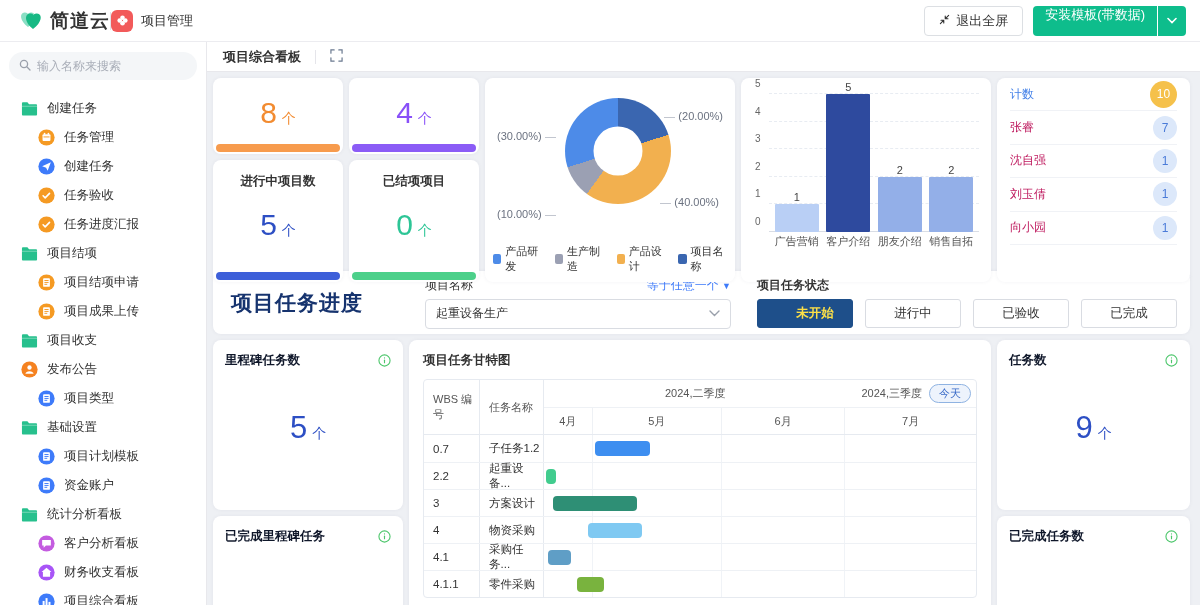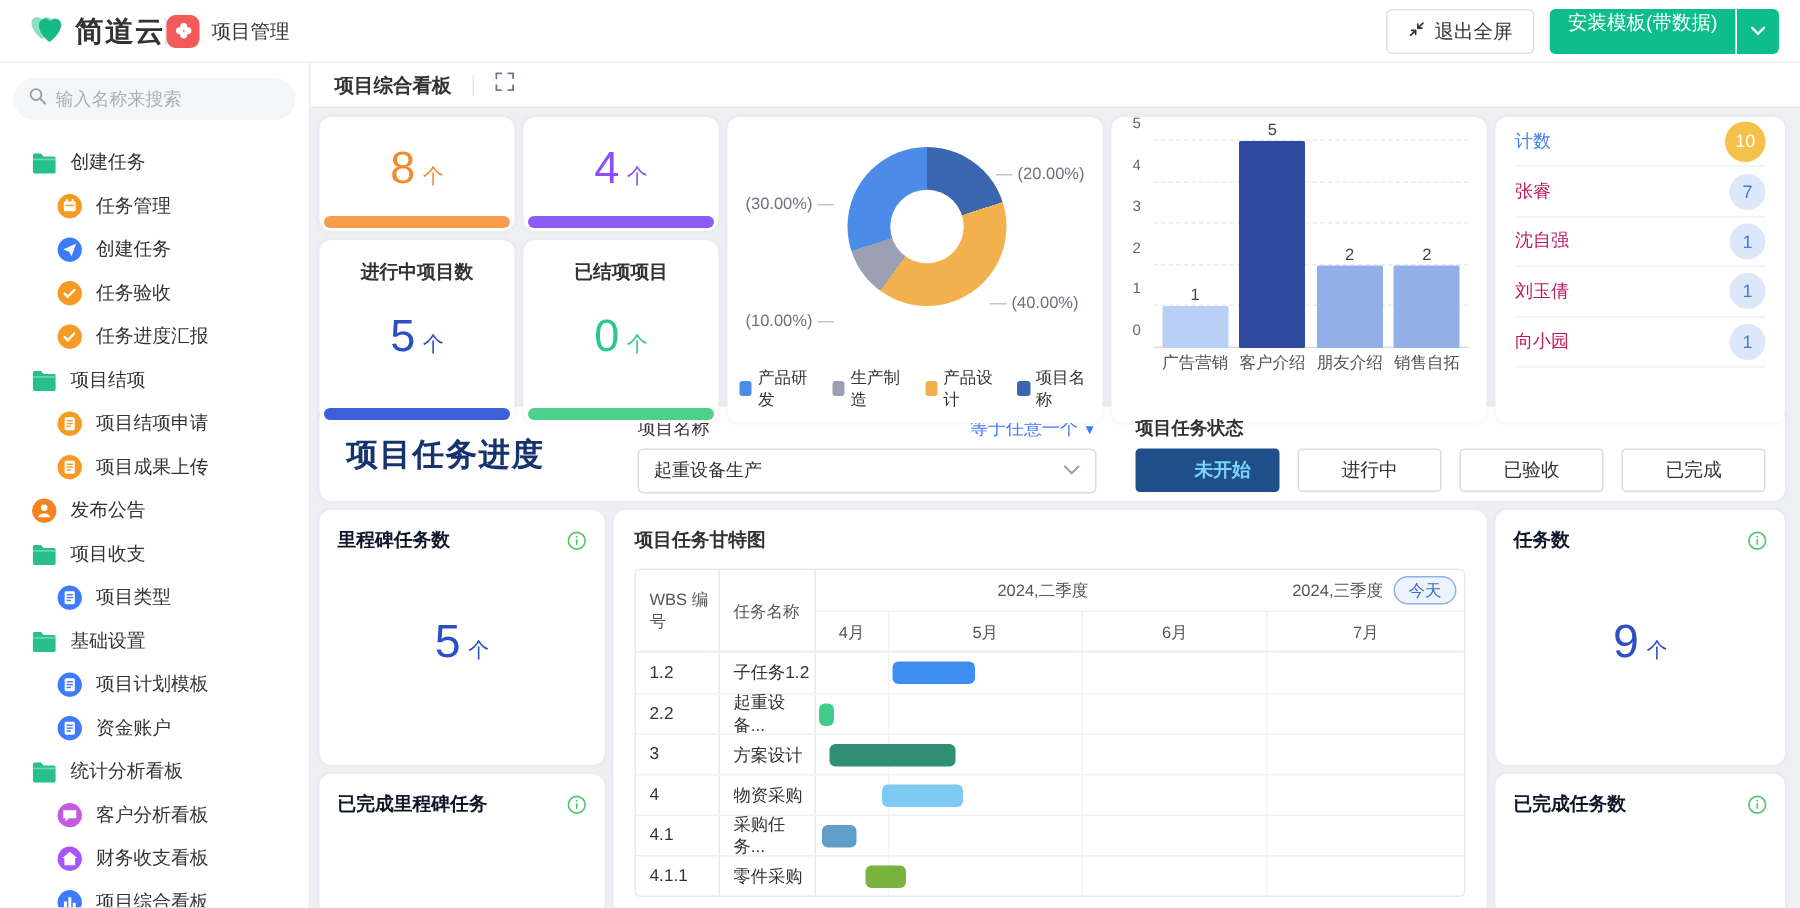--- a/index.html
+++ b/index.html
@@ -108,21 +108,21 @@
   .f-label { font-size:12px; color:#333; }
   .f-label.b { font-weight:bold; }
   .f-op { font-size:12px; color:#3E7BFA; cursor:pointer; }
   .f-op .tri { font-size:9px; }
   .select { width:306px; height:30px; border:1px solid #d9dce2; border-radius:4px; display:flex;
     align-items:center; justify-content:space-between; padding:0 10px; font-size:12px; color:#333;
     background:#fff; cursor:pointer; }
   .status-btns { display:flex; gap:12px; }
   .st-btn { width:96px; height:29px; border:1px solid #d9dce2; background:#fff; border-radius:3px;
     font-size:12.5px; color:#333; display:flex; align-items:center; justify-content:center; cursor:pointer; }
-  .st-btn.sel { background:#1E4F8A; border-color:#1E4F8A; color:#7dd3fc; font-weight:bold;padding-left:20px; }
+  .st-btn.sel { background:#1E4F8A; border-color:#1E4F8A; color:#fde047; font-weight:bold;padding-left:20px; }
 
   
   .bottom-grid { display:grid; grid-template-columns:190px 1fr 193px; gap:6px; margin-top:6px; height:330px; }
   .kpi-col { display:flex; flex-direction:column; gap:6px; }
   .kpi-card { position:relative; height:170px; padding:12px 12px 0; }
   .kpi-card.short { flex:1; }
   .kpi-head { display:flex; justify-content:space-between; align-items:center; }
   .kpi-title { font-size:12.5px; font-weight:bold; color:#0f172a; }
   .kpi-num { position:absolute; left:0; right:0; top:52%; transform:translateY(-50%);
     text-align:center; white-space:nowrap; }
@@ -296,36 +296,36 @@
               <rect x="5.4" y="4.4" width="7.2" height="9.2" rx="1" fill="#fff"></rect>
               <rect x="6.8" y="6.4" width="4.4" height="1" fill="#F59A23"></rect>
               <rect x="6.8" y="8.4" width="4.4" height="1" fill="#F59A23"></rect>
               <rect x="6.8" y="10.4" width="3" height="1" fill="#F59A23"></rect>
             </svg>
           </span>
           <span>项目成果上传</span>
         </div>
         <div class="side-item">
           <span class="ic">
+            <svg width="17" height="15" viewBox="0 0 18 15">
+              <path d="M1 2.2C1 1.5 1.5 1 2.2 1h4.6l1.7 2h7.3c.7 0 1.2.5 1.2 1.2v9.6c0 .7-.5 1.2-1.2 1.2H2.2C1.5 15 1 14.5 1 13.8z" fill="#27C08D"></path>
+              <rect x="1" y="4.6" width="16" height="1.1" fill="#fff" opacity=".35"></rect>
+            </svg>
+          </span>
+          <span>项目收支</span>
+        </div>
+        <div class="side-item">
+          <span class="ic">
             <svg width="17" height="17" viewBox="0 0 18 18">
               <circle cx="9" cy="9" r="8.6" fill="#F58220"></circle>
               <circle cx="9" cy="6.9" r="2.3" fill="#fff"></circle>
               <path d="M4.6 13.6a4.5 3.4 0 0 1 8.8 0z" fill="#fff"></path>
             </svg>
           </span>
           <span>发布公告</span>
-        </div>
-        <div class="side-item">
-          <span class="ic">
-            <svg width="17" height="15" viewBox="0 0 18 15">
-              <path d="M1 2.2C1 1.5 1.5 1 2.2 1h4.6l1.7 2h7.3c.7 0 1.2.5 1.2 1.2v9.6c0 .7-.5 1.2-1.2 1.2H2.2C1.5 15 1 14.5 1 13.8z" fill="#27C08D"></path>
-              <rect x="1" y="4.6" width="16" height="1.1" fill="#fff" opacity=".35"></rect>
-            </svg>
-          </span>
-          <span>项目收支</span>
         </div>
         <div class="side-item child">
           <span class="ic">
             <svg width="17" height="17" viewBox="0 0 18 18">
               <circle cx="9" cy="9" r="8.6" fill="#3E7BFA"></circle>
               <rect x="5.4" y="4.4" width="7.2" height="9.2" rx="1" fill="#fff"></rect>
               <rect x="6.8" y="6.4" width="4.4" height="1" fill="#3E7BFA"></rect>
               <rect x="6.8" y="8.4" width="4.4" height="1" fill="#3E7BFA"></rect>
               <rect x="6.8" y="10.4" width="3" height="1" fill="#3E7BFA"></rect>
             </svg>
@@ -607,21 +607,21 @@
                 <div class="g-mrow" id="g-months">
                     <div class="g-mcell" style="width: 11%;">4月</div>
                     <div class="g-mcell" style="width: 30%;">5月</div>
                     <div class="g-mcell" style="width: 28.5%;">6月</div>
                     <div class="g-mcell" style="width: 30.5%;">7月</div>
                   </div>
               </div>
             </div>
             <div id="g-body">
                 <div class="g-row">
-                  <div class="g-fixed">1.2</div>
+                  <div class="g-fixed">0.7</div>
     <div class="g-fixed name">子任务1.2</div>
     <div class="g-tl">
       <div class="g-vline" style="left:11%"></div>
                     <div class="g-vline" style="left:41%"></div>
                     <div class="g-vline" style="left:69.5%"></div>
       <div class="g-bar" style="left:11.9%;width:12.6%;background:#3D8EF0"></div>
     </div>
                 </div>
                 <div class="g-row">
                   <div class="g-fixed">2.2</div>

